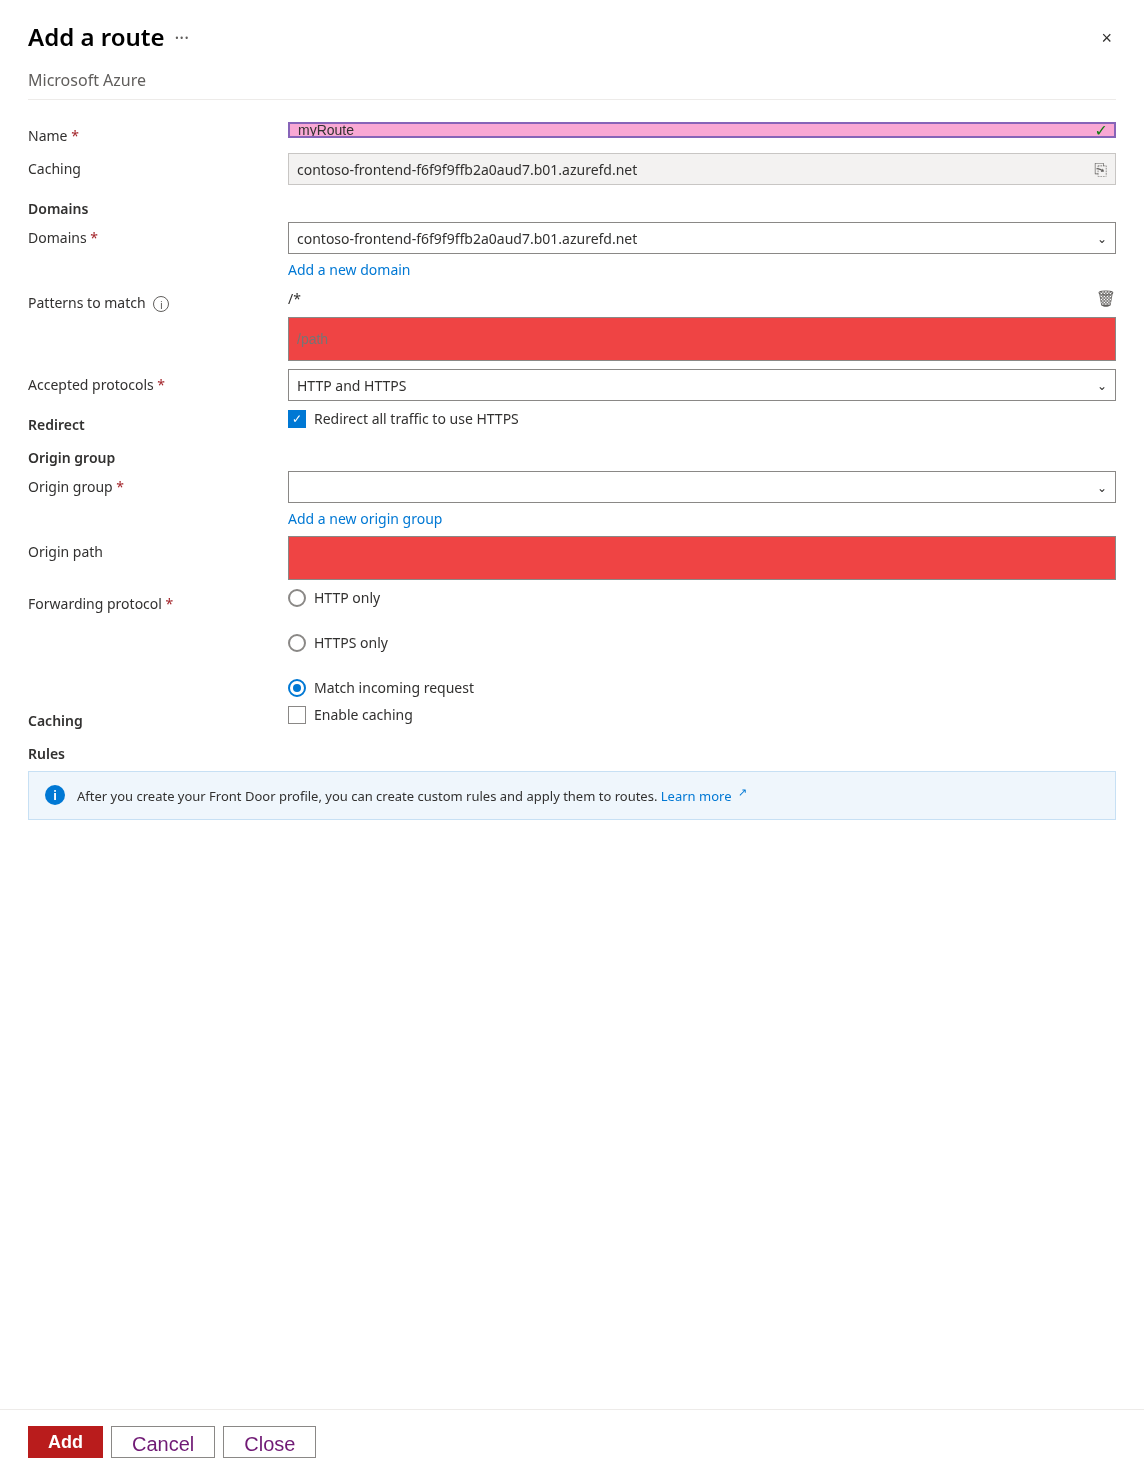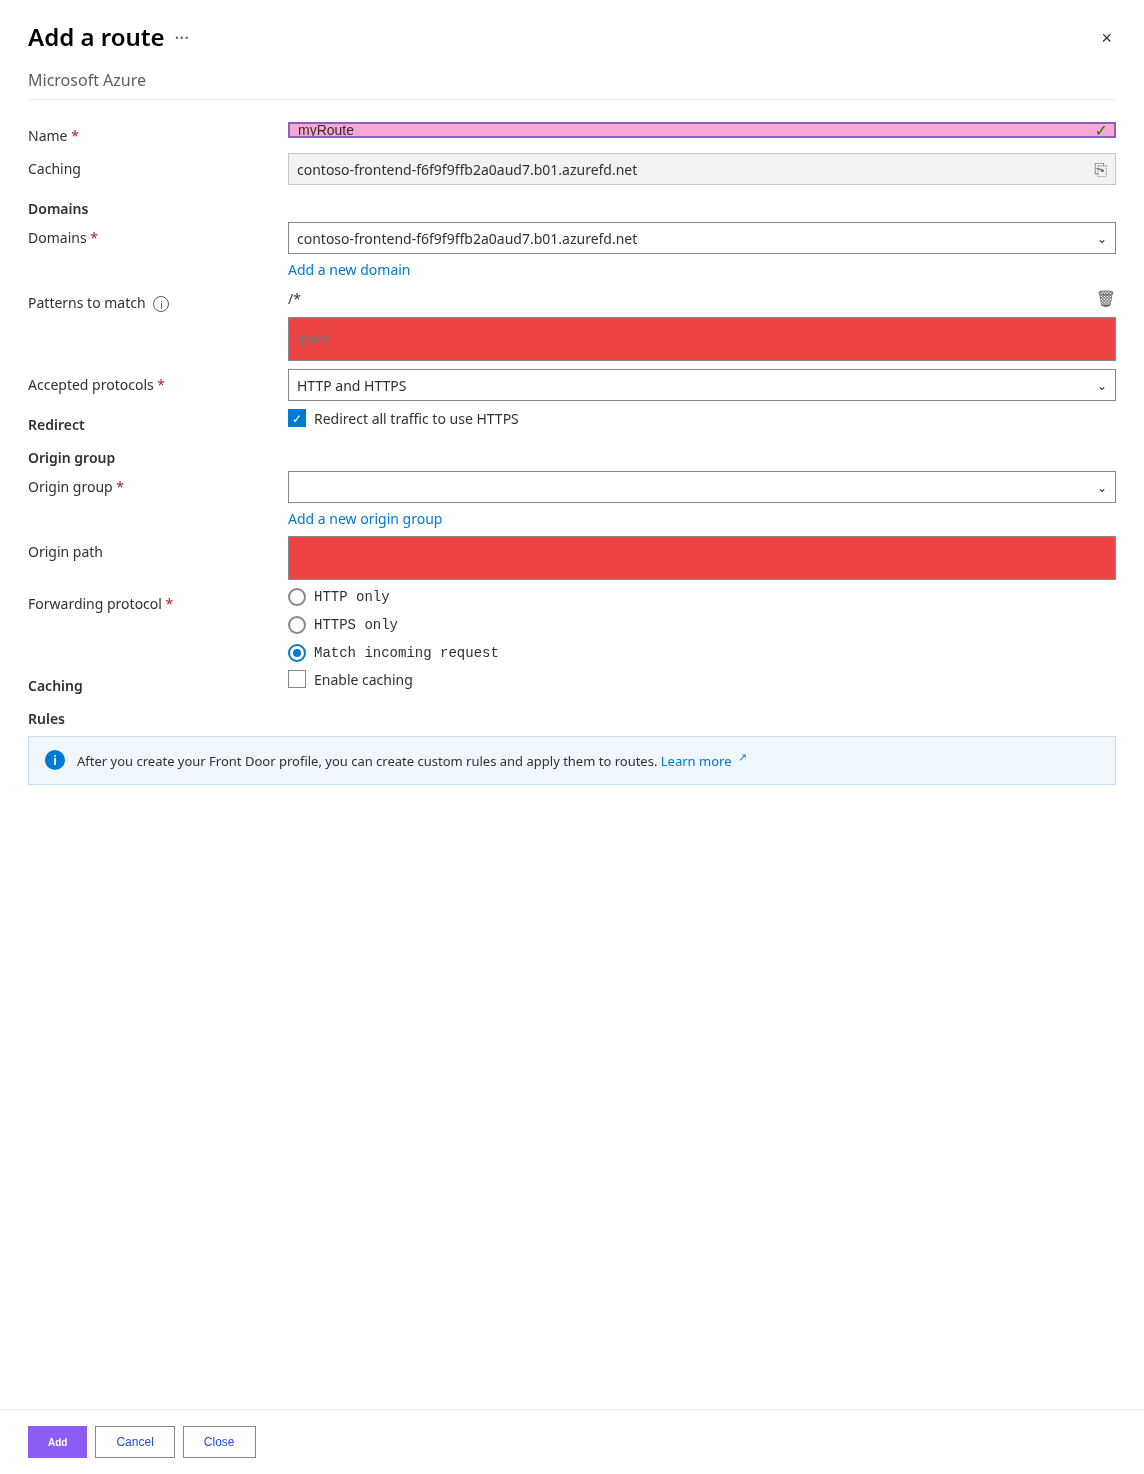--- a/index.html
+++ b/index.html
@@ -219,20 +219,21 @@
       border-radius: 50%;
       border: 1px solid #605e5c;
       color: #605e5c;
       font-size: 11px;
       cursor: pointer;
       margin-left: 4px;
       vertical-align: middle;
     }
     .checkbox-row {
       display: flex;
+      align-items: center;
       gap: 8px;
     }
     .checkbox-custom {
       width: 18px;
       height: 18px;
       border: 1px solid #8a8886;
       background: #fff;
       display: flex;
       align-items: center;
       justify-content: center;
@@ -244,22 +245,21 @@
       border-color: #0078d4;
     }
     .checkbox-custom.checked::after {
       content: '✓';
       color: #fff;
       font-size: 12px;
     }
     .radio-group {
       display: flex;
       flex-direction: column;
-      gap: 10px;
-      font-family: Liberation Mono, monospace;
+      gap: 26px;
     }
     .radio-row {
       display: flex;
       align-items: center;
       gap: 8px;
       cursor: pointer;
     }
     .radio-custom {
       width: 18px;
       height: 18px;
@@ -315,35 +315,35 @@
     }
     .footer {
       border-top: 1px solid #edebe9;
       padding: 16px 28px;
       display: flex;
       align-items: center;
       gap: 8px;
       background: #fff;
     }
     .btn-primary {
-      background: #8b5cf6;
+      background: #b91c1c;
       color: #fff;
       border: none;
       padding: 6px 20px;
-      font-size: 10px;
+      font-size: 18px;
       font-weight: 600;
       cursor: pointer;
       height: 32px;
     }
     .btn-secondary {
       background: #fff;
-      color: #1d4ed8;
+      color: #701a75;
       border: 1px solid #8a8886;
       padding: 6px 20px;
-      font-size: 12px;
+      font-size: 20px;
       cursor: pointer;
       height: 32px;
     }
     .empty-dropdown {
       width: 100%;
       height: 32px;
       border: 1px solid #8a8886;
       background: #fff;
       display: flex;
       align-items: center;

